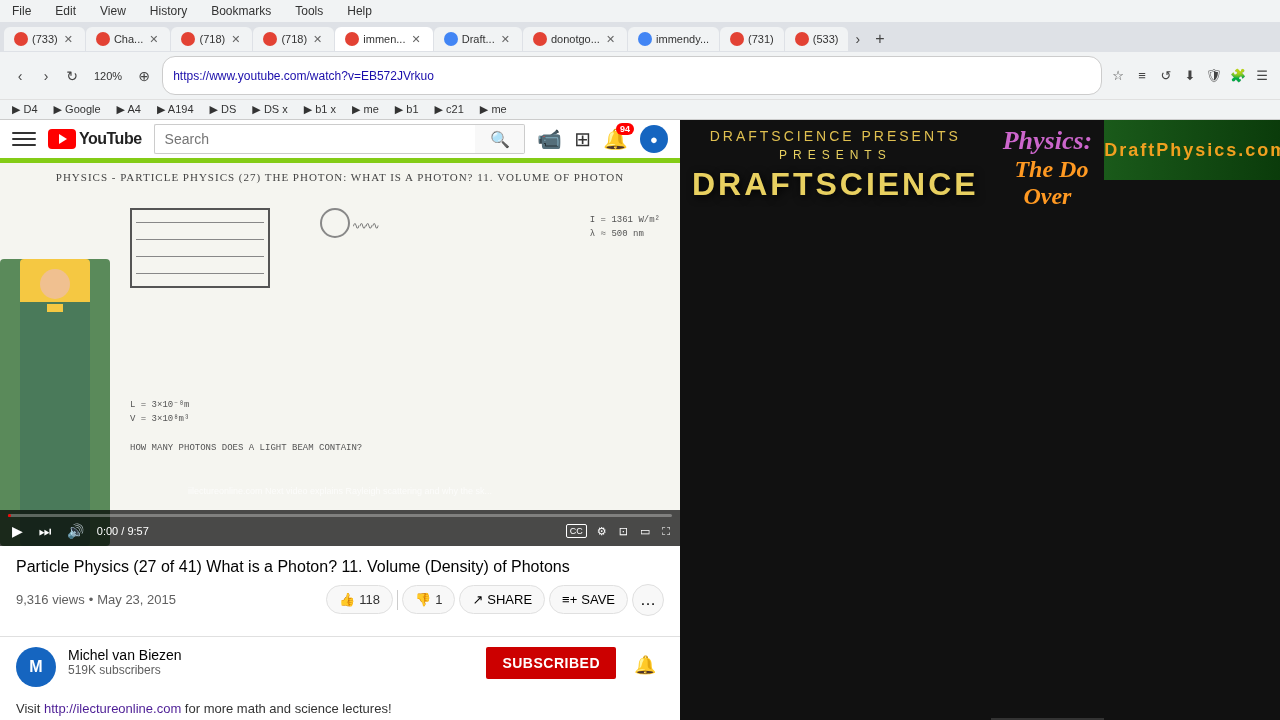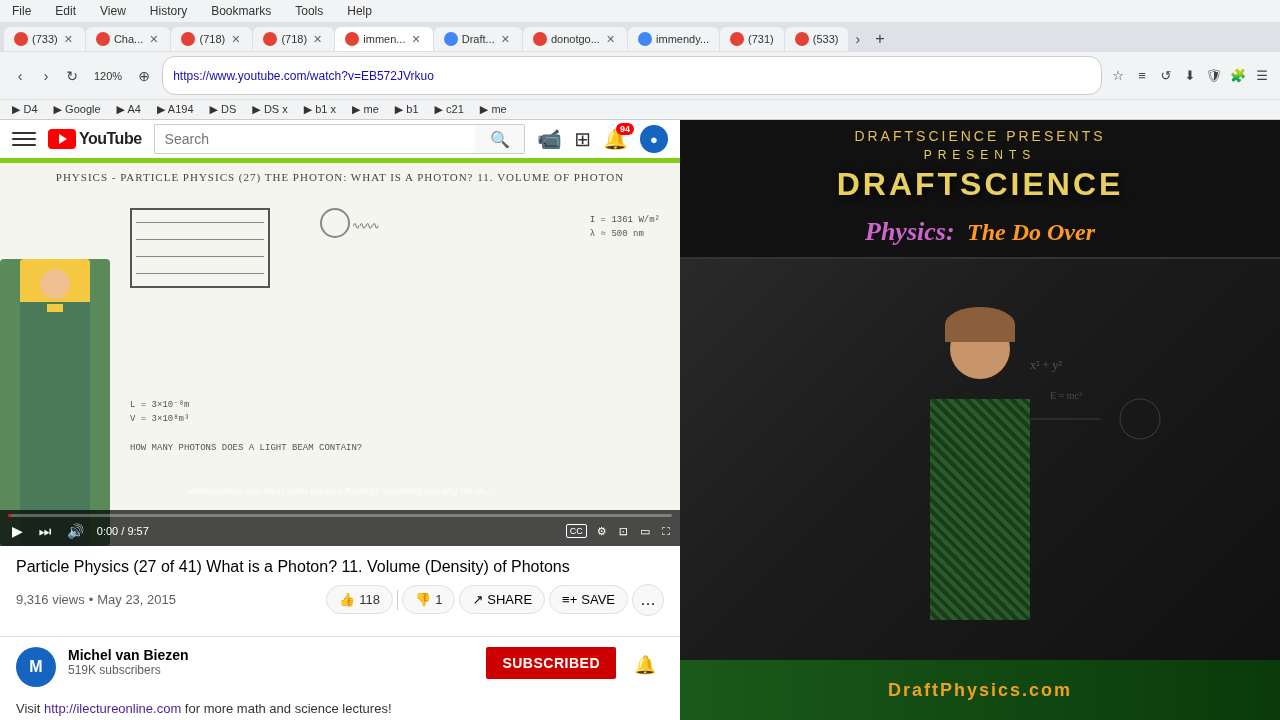--- a/index.html
+++ b/index.html
@@ -24,21 +24,21 @@
     .zoom-indicator { font-size: 11px; color: #333; padding: 2px 4px; }
     .url-bar { flex: 1; height: 39px; border: 1px solid #ccc; border-radius: 13px; padding: 0 10px; font-size: 12px; background: white; color: #1a0dab; outline: none; }
     .toolbar-icons { display: flex; gap: 4px; align-items: center; }
     .toolbar-icon { width: 20px; height: 20px; display: flex; align-items: center; justify-content: center; font-size: 13px; cursor: pointer; color: #444; }
     .bookmarks-bar { display: flex; align-items: center; padding: 2px 8px; gap: 8px; font-size: 11px; color: #333; background: #f1f3f4; border-top: 1px solid #e0e0e0; overflow: hidden; white-space: nowrap; }
     .bookmark-item { cursor: pointer; color: #333; padding: 1px 4px; border-radius: 3px; flex-shrink: 0; }
 
     
     .page-content { display: flex; flex: 1; overflow: hidden; }
     .main-area { width: 680px; background: white; overflow-y: auto; flex-shrink: 0; }
-    .sidebar-area { flex: 1; background: #111; overflow: hidden; display: flex; flex-direction: column; }
+    .sidebar-area { flex: 1; background: #111; overflow: hidden; display: flex; flex-direction: row; }
 
     
     .yt-header { display: flex; align-items: center; padding: 4px 12px; gap: 12px; background: white; border-bottom: 5px solid #84cc16; flex-shrink: 0; }
     .yt-menu-btn { width: 24px; height: 24px; display: flex; flex-direction: column; justify-content: center; gap: 4px; cursor: pointer; flex-shrink: 0; }
     .yt-menu-btn span { display: block; height: 2px; background: #333; border-radius: 1px; }
     .yt-logo { display: flex; align-items: center; gap: 3px; cursor: pointer; flex-shrink: 0; }
     .yt-logo-icon { width: 28px; height: 20px; background: #ff0000; border-radius: 4px; display: flex; align-items: center; justify-content: center; }
     .yt-logo-icon::after { content: ''; display: block; border-left: 8px solid white; border-top: 5px solid transparent; border-bottom: 5px solid transparent; margin-left: 2px; }
     .yt-logo-text { font-size: 16px; font-weight: bold; color: #222; letter-spacing: -0.5px; }
     .yt-search-bar { flex: 1; display: flex; align-items: center; gap: 0; }
@@ -88,21 +88,21 @@
     .action-divider { height: 20px; width: 1px; background: #ccc; }
     .share-btn { display: flex; align-items: center; gap: 4px; padding: 6px 12px; border: 1px solid #e0e0e0; border-radius: 18px; background: #f8f8f8; cursor: pointer; font-size: 13px; }
     .save-btn { display: flex; align-items: center; gap: 4px; padding: 6px 12px; border: 1px solid #e0e0e0; border-radius: 18px; background: #f8f8f8; cursor: pointer; font-size: 13px; }
     .more-btn { width: 32px; height: 32px; border: 1px solid #e0e0e0; border-radius: 50%; background: #f8f8f8; cursor: pointer; display: flex; align-items: center; justify-content: center; font-size: 16px; }
     .divider { height: 1px; background: #e0e0e0; margin: 10px 0; }
 
     
     .channel-info { display: flex; align-items: flex-start; padding: 0 16px; gap: 12px; margin-bottom: 12px; }
     .channel-avatar { width: 40px; height: 40px; border-radius: 50%; background: #1565c0; display: flex; align-items: center; justify-content: center; color: white; font-size: 16px; font-weight: bold; flex-shrink: 0; cursor: pointer; overflow: hidden; }
     .channel-details { flex: 1; }
-    .channel-name { font-size: 14px; font-weight: bold; color: #030303; cursor: pointer; }
+    .channel-name { font-size: 14px; font-weight: normal; color: #030303; cursor: pointer; }
     .channel-subs { font-size: 12px; color: #606060; }
     .subscribe-btn { padding: 8px 16px; background: #cc0000; color: white; border: none; border-radius: 2px; font-size: 14px; font-weight: bold; cursor: pointer; text-transform: uppercase; letter-spacing: 0.5px; flex-shrink: 0; margin-left: auto; }
     .bell-btn { width: 36px; height: 36px; border: none; background: none; cursor: pointer; font-size: 18px; color: #606060; display: flex; align-items: center; justify-content: center; flex-shrink: 0; }
     .description-area { padding: 0 16px; font-size: 13px; color: #333; line-height: 1.5; }
     .desc-link { color: #4c1d95; text-decoration: none; }
     .banner-presents { font-size: 14px; color: #e0c050; letter-spacing: 3px; margin-bottom: 4px; }
     .sidebar-video { flex: 1; background: #1a1a1a; position: relative; overflow: hidden; }
     .sidebar-person { width: 100%; height: 100%; background: #2c2c2c; position: relative; overflow: hidden; }
     .sidebar-bottom { height: 60px; background: linear-gradient(to right, #1a5a1a, #0a3a0a); display: flex; align-items: center; justify-content: center; overflow: hidden; flex-shrink: 0; }
     .sidebar-bottom-text { font-size: 18px; font-weight: 900; color: #f0a020; letter-spacing: 2px; font-family: Arial, sans-serif; }

